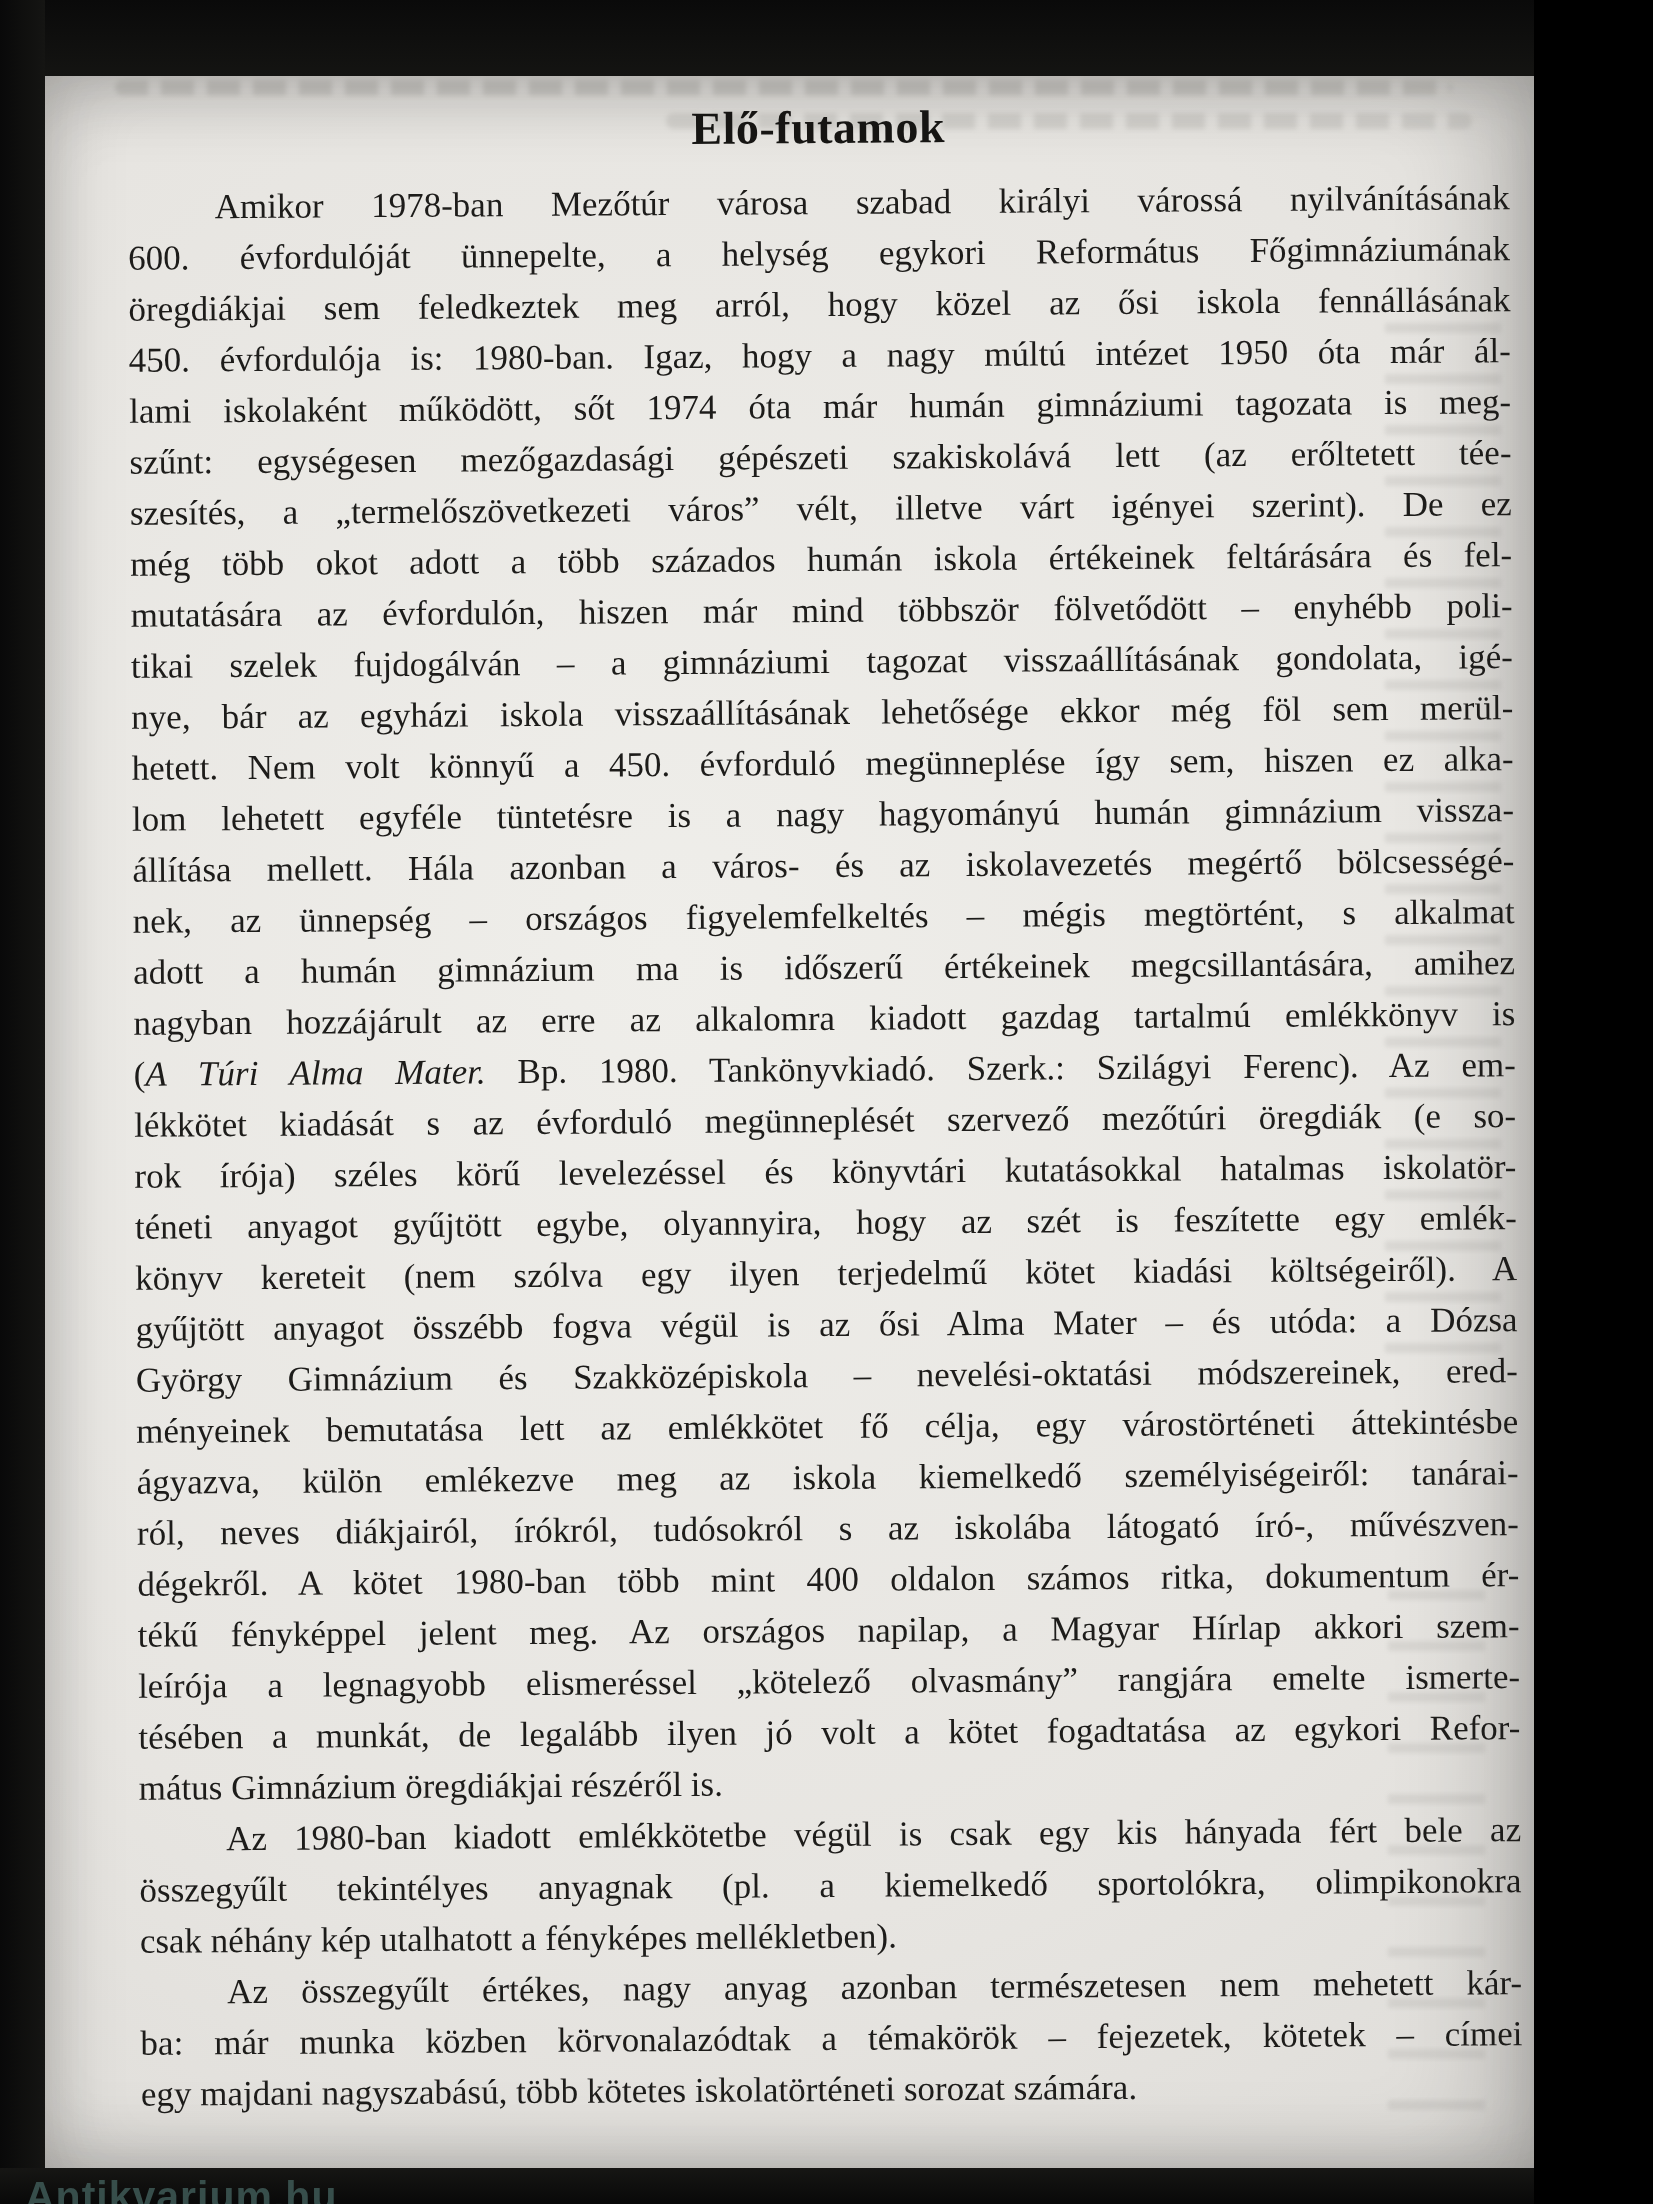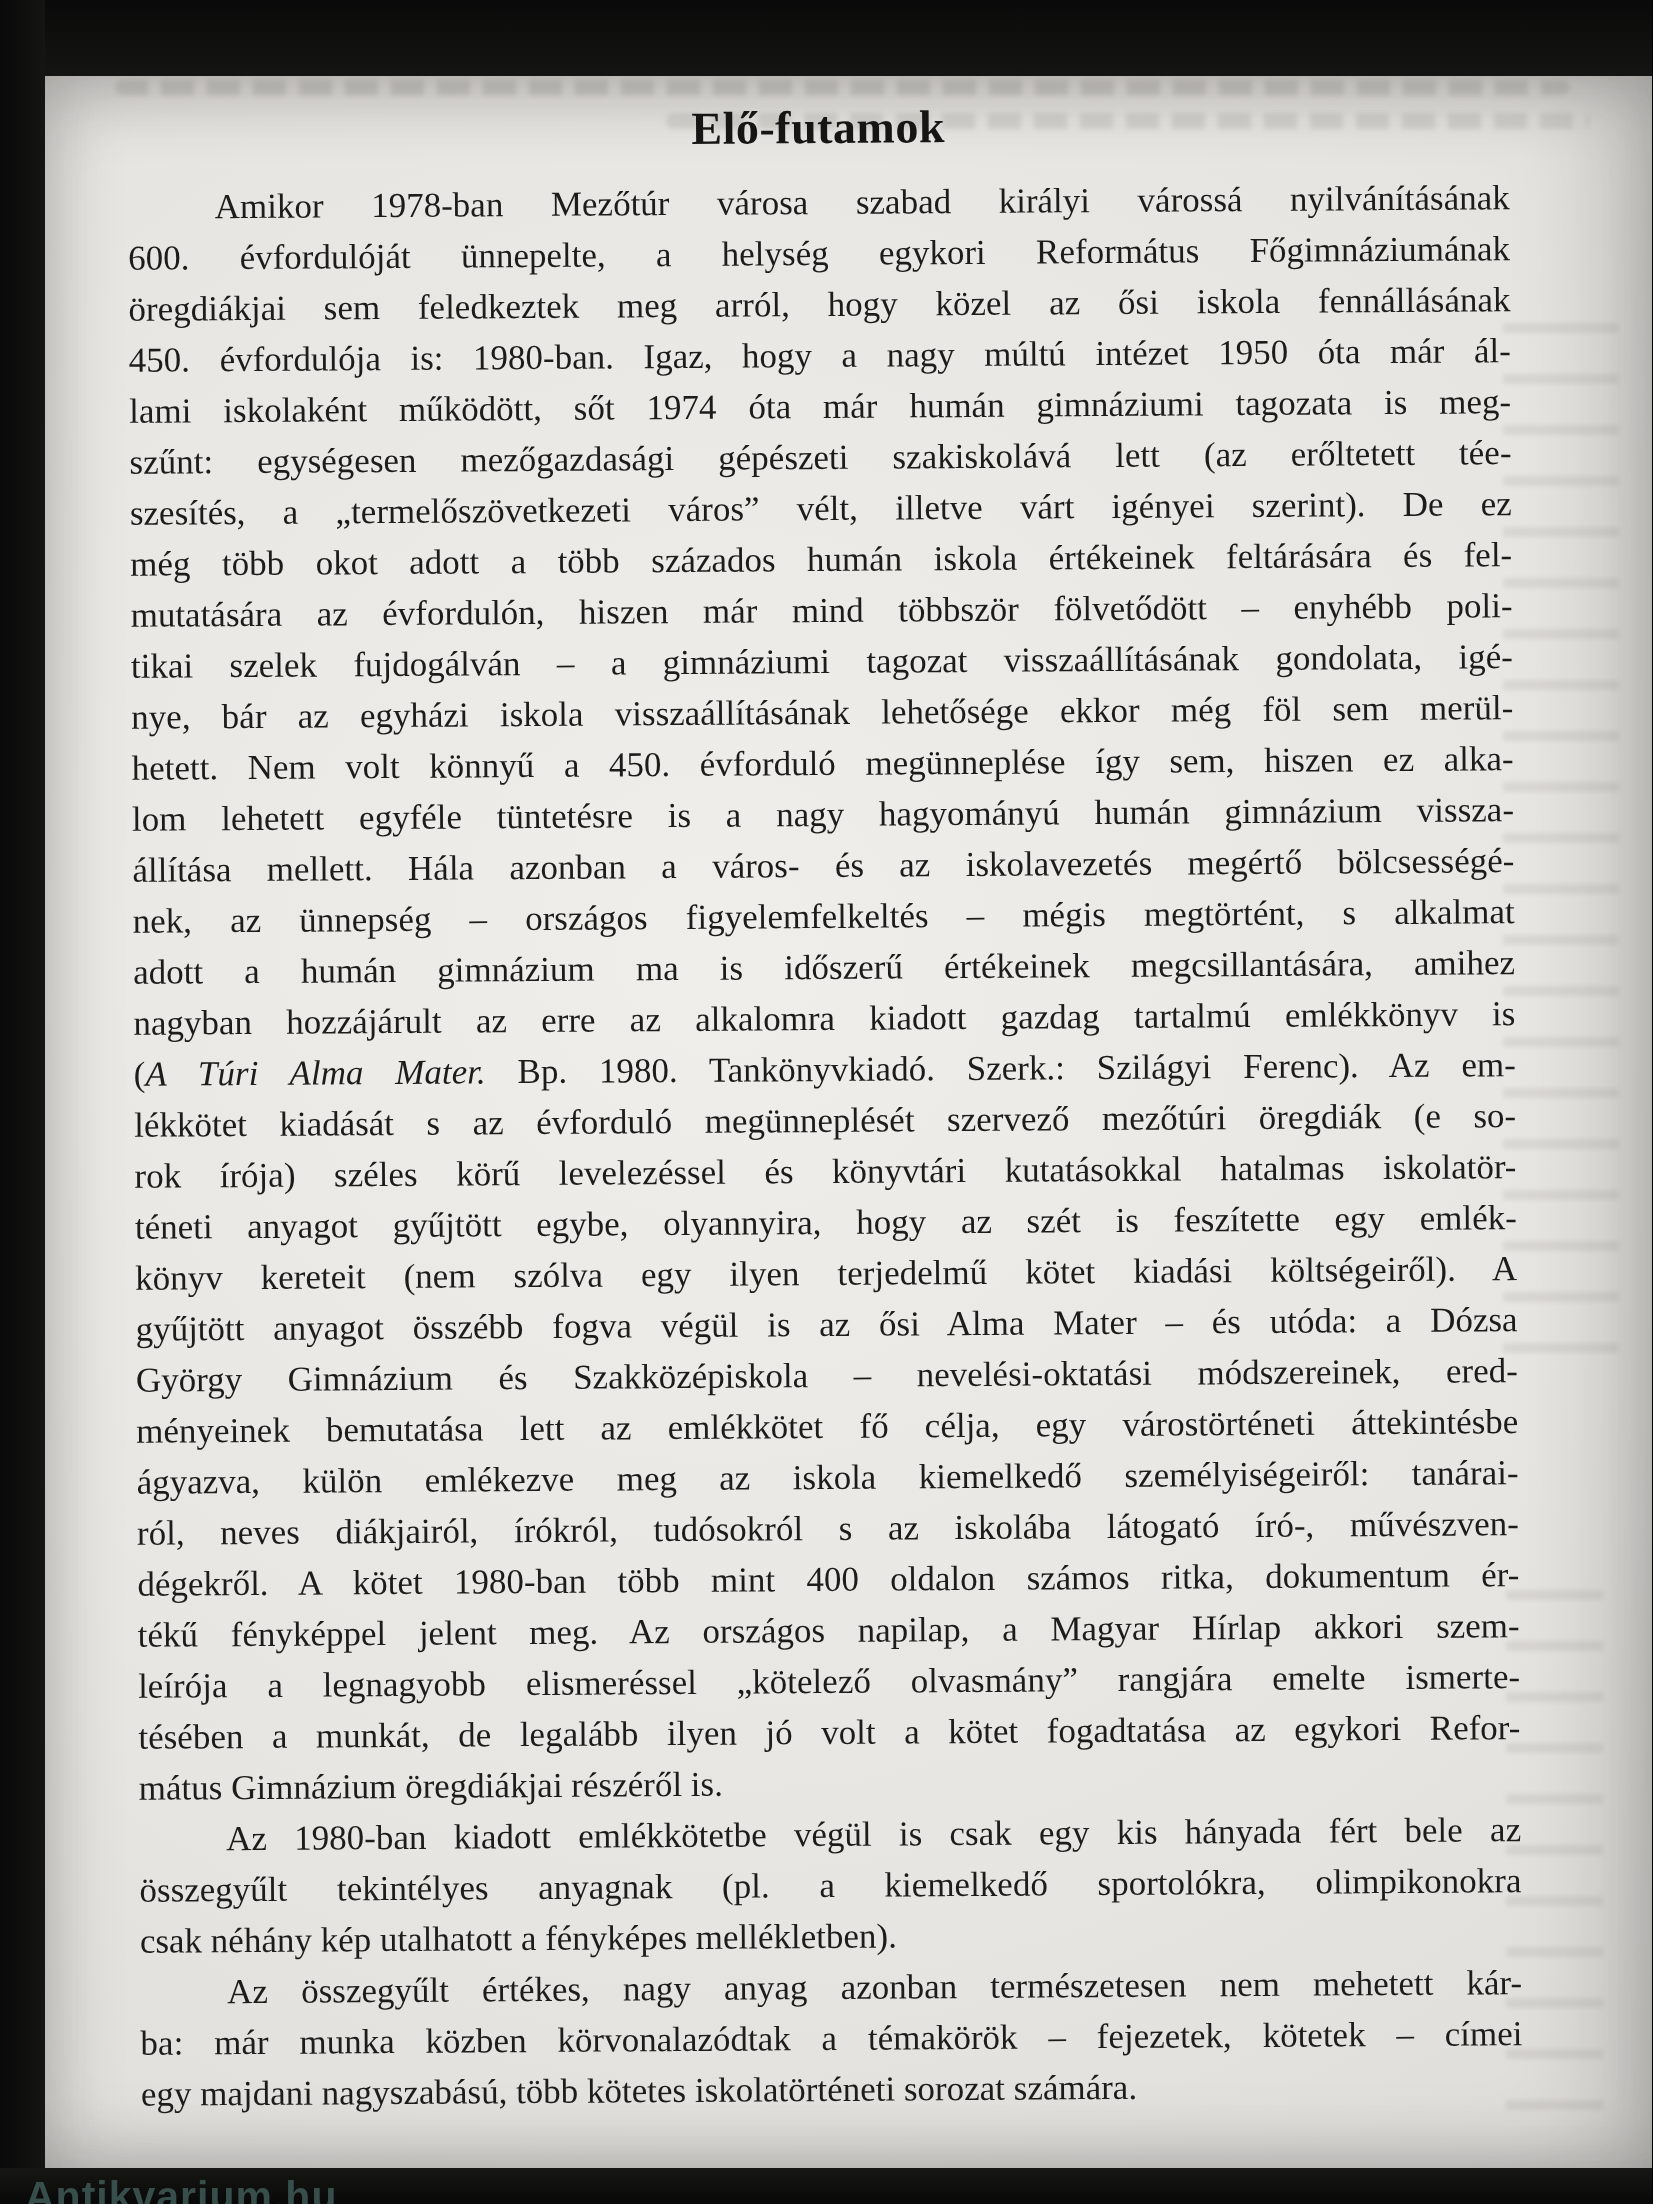--- a/index.html
+++ b/index.html
@@ -1,19 +1,19 @@
 <!DOCTYPE html>
 <html><head>
 <meta charset="utf-8">
 <style>
   * { margin:0; padding:0; box-sizing:border-box; }
   html, body { background:#000; }
   .scan {
     position:relative;
-    width:1652px; height:2205px;
+    width:1534px; height:2205px;
     overflow:hidden;
     background:#bef264;
     font-family:"Liberation Serif","DejaVu Serif",serif;
   }
   .edge { position:absolute; background:linear-gradient(180deg,#0a0a0a,#141412); z-index:3; }
   .edge.top    { top:0; left:0; right:0; height:76px; }
   .edge.left   { top:0; left:0; bottom:0; width:45px; background:linear-gradient(90deg,#090909,#151513); }
   .edge.bottom { left:0; right:0; bottom:0; height:37px; background:linear-gradient(0deg,#080808,#161614); }
 
   .paper {

